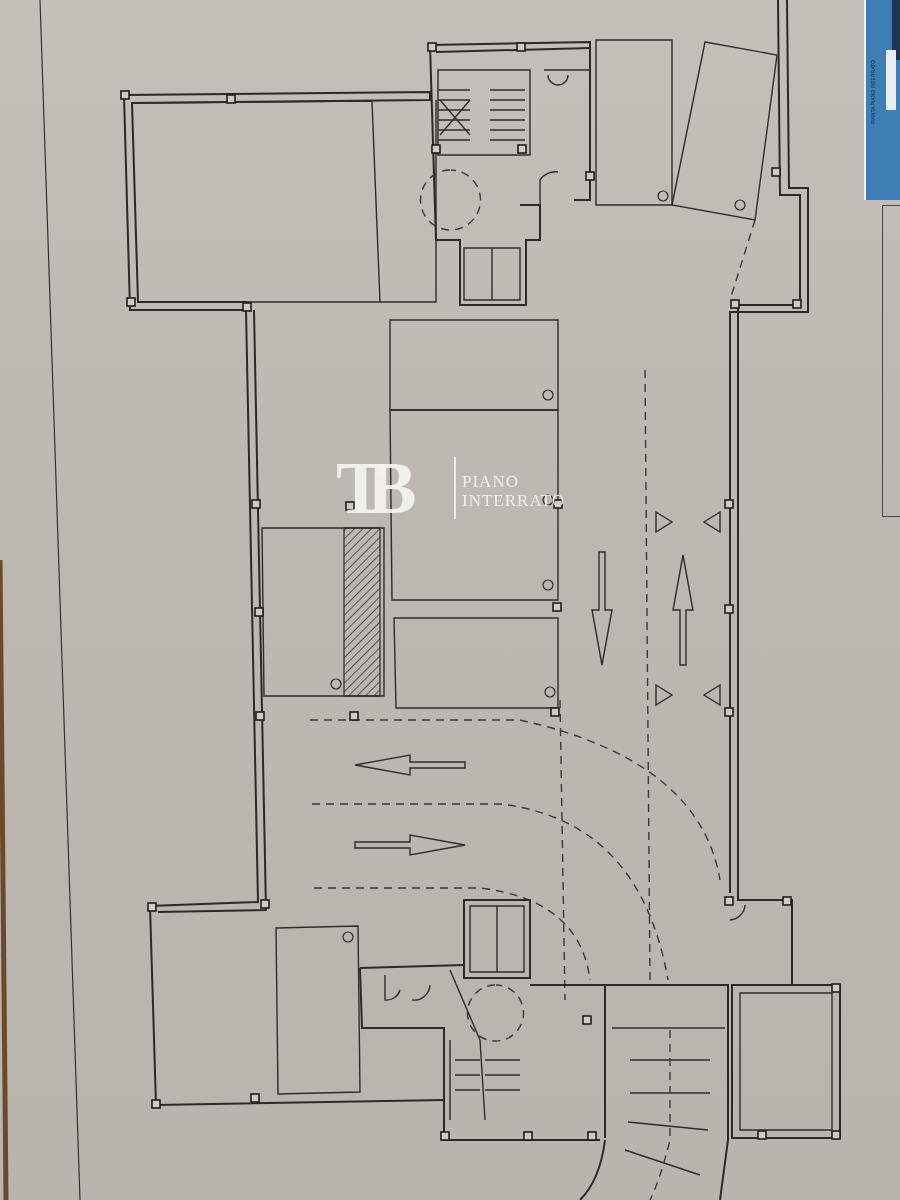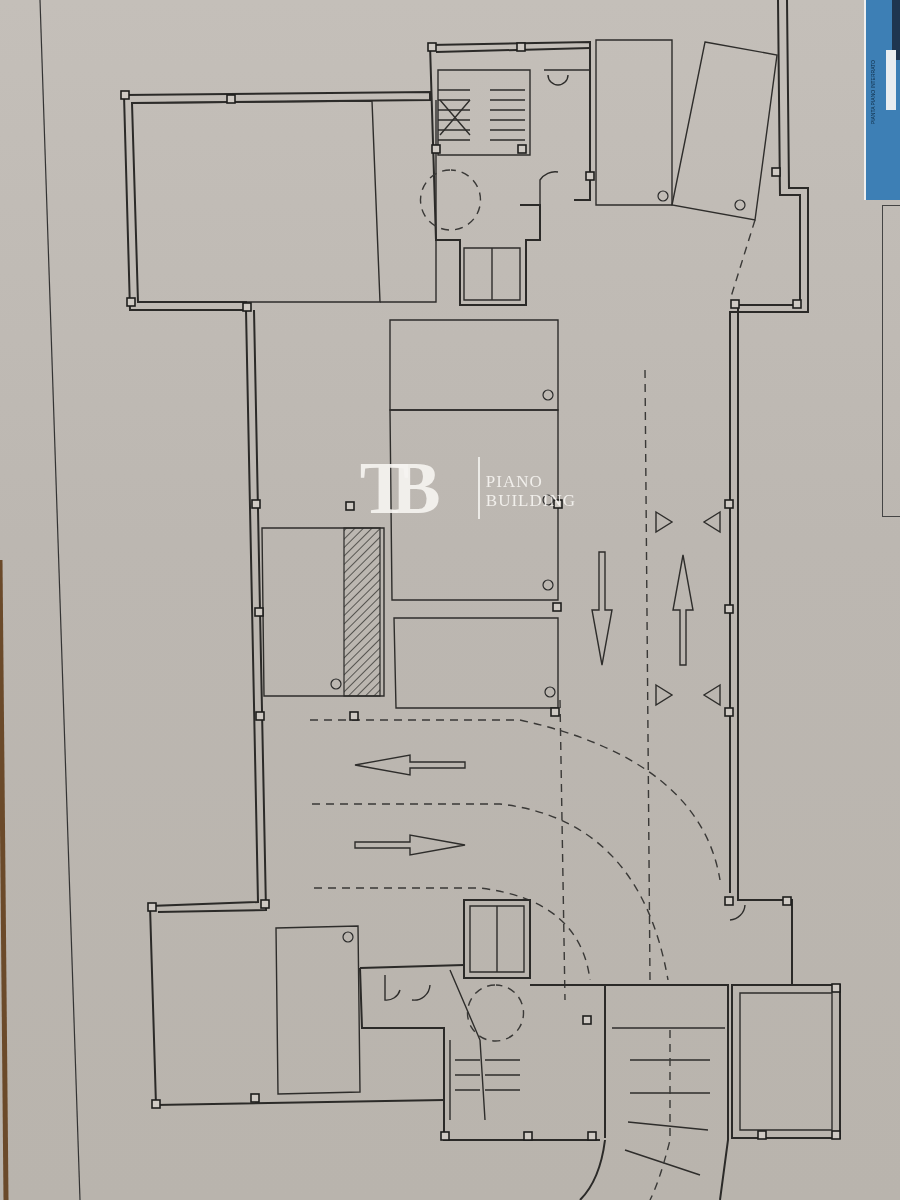--- a/index.html
+++ b/index.html
@@ -4,21 +4,21 @@
 <style>
   html, body { margin:0; padding:0; }
   body { width:900px; height:1200px; overflow:hidden; background:#bdb8b2; font-family:"Liberation Serif", serif; }
   #stage { position:relative; width:900px; height:1200px; background:linear-gradient(180deg,#c4bfb9 0%,#bcb7b1 45%,#b9b4ad 100%); }
   #plan { position:absolute; left:0; top:0; }
   .wall { fill:none; stroke:#2b2a28; stroke-width:2; }
   .wall-thin { fill:none; stroke:#2e2d2b; stroke-width:1.4; }
   .dash { fill:none; stroke:#3a3937; stroke-width:1.4; stroke-dasharray:8 6; }
   .col { fill:#cfcac4; stroke:#1f1e1d; stroke-width:1.6; }
   .num { fill:none; stroke:#2a2a2a; stroke-width:1.2; }
-  #watermark { position:absolute; left:336px; top:452px; width:240px; height:72px; display:flex; align-items:center; color:rgba(245,243,240,0.92);justify-content:flex-end; }
+  #watermark { position:absolute; left:336px; top:452px; width:240px; height:72px; display:flex; align-items:center; color:rgba(245,243,240,0.92); }
   .wm-logo { font-family:"Liberation Serif", serif; font-weight:bold; font-size:74px; letter-spacing:-18px; line-height:1; width:112px; }
   .wm-sep { width:2px; height:62px; background:rgba(245,243,240,0.85); margin:0 6px 0 6px; }
   .wm-text { font-family:"Liberation Serif", serif; font-size:17px; letter-spacing:1px; line-height:19px; padding-top:6px; }
   #titleblock { position:absolute; left:864px; top:0; width:36px; height:200px; background:#3d7fb5; border-left:2px solid #f0f0f0; }
   #titleblock .dark { position:absolute; right:0; top:0; width:10px; height:60px; background:#1e3550; }
   #titleblock .label-box { position:absolute; left:20px; top:50px; width:10px; height:60px; background:#e9edf0; }
   #titleblock .vtext { position:absolute; left:4px; top:60px; writing-mode:vertical-rl; transform:rotate(180deg); font-size:5px; color:#0e2b44; font-family:"Liberation Sans", sans-serif; }
   #legendbox { position:absolute; left:882px; top:205px; width:22px; height:310px; border:1px solid #444; }
 </style>
 </head>
@@ -182,16 +182,16 @@
     <div class="label-box"></div>
     <div class="vtext">PIANTA PIANO INTERRATO</div>
   </div>
   <div id="legendbox"></div>
 
   <div id="watermark">
     <div class="wm-logo">TB</div>
     <div class="wm-sep"></div>
     <div class="wm-text">
       <div>PIANO</div>
-      <div>BUILDING</div>
+      <div>INTERRATO</div>
     </div>
   </div>
 </div>
 
 </body></html>

